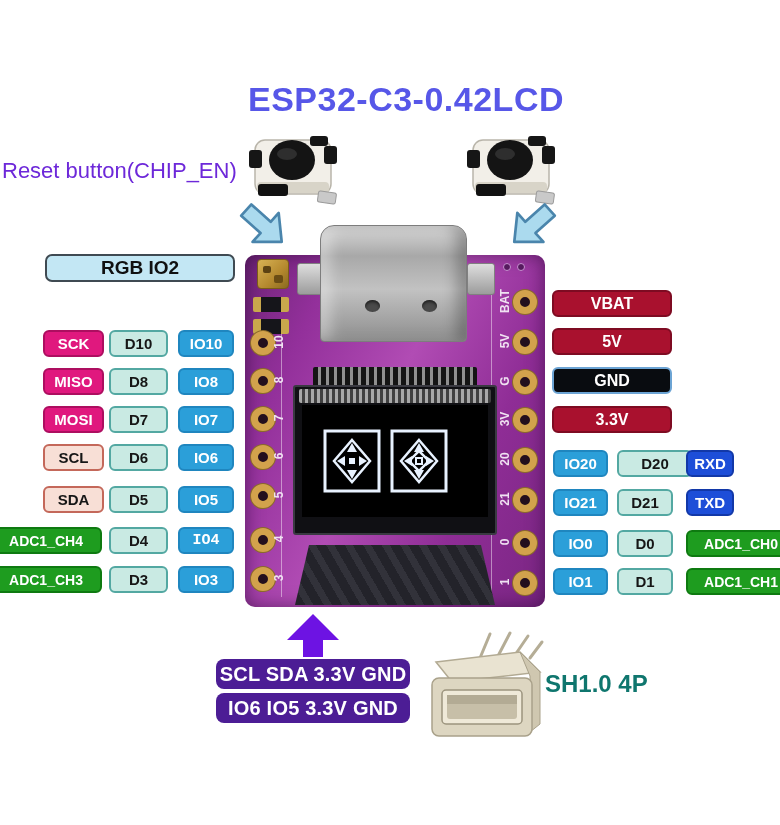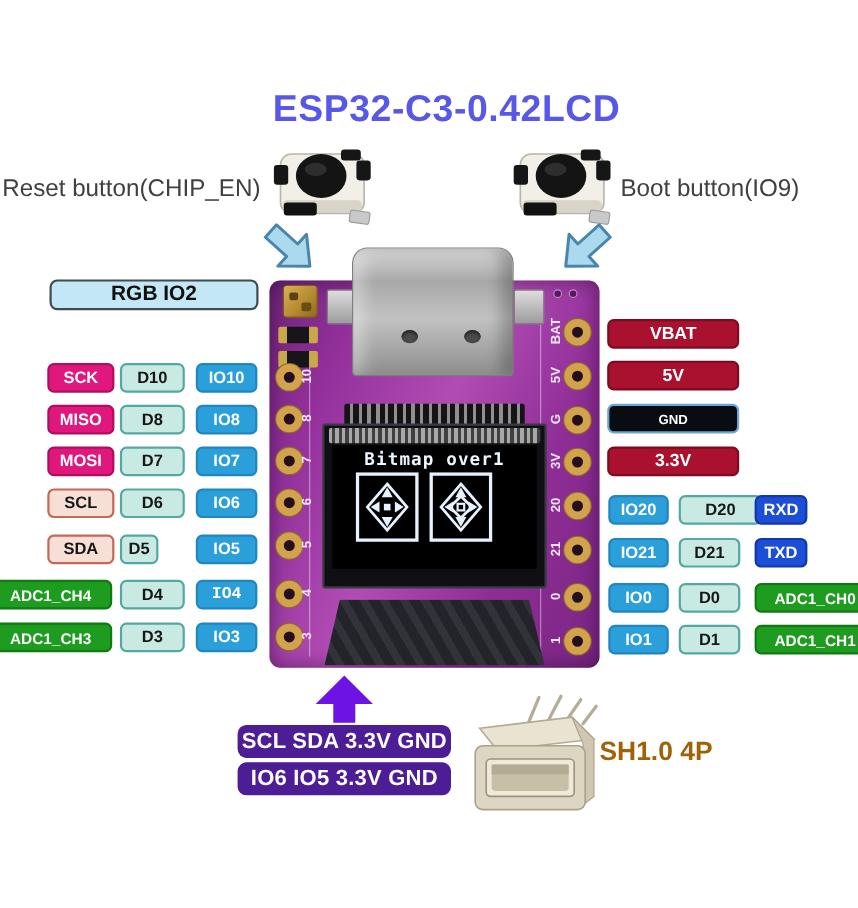--- a/index.html
+++ b/index.html
@@ -7,25 +7,25 @@
     width:780px;height:825px;position:relative;overflow:hidden;
     background:#ffffff;font-family:"Liberation Sans",sans-serif;
   }
   .abs{position:absolute;}
   
   .title{
     position:absolute;left:0;top:64px;width:780px;margin:16px;text-align:center;
     font:bold 34px "Liberation Sans",sans-serif;color:#5757e8;letter-spacing:.5px;
   }
   .teal-label{
-    position:absolute;font:500 22px "Liberation Sans",sans-serif;color:#404040;white-space:nowrap;
+    position:absolute;font:500 22px "Liberation Sans",sans-serif;color:#6d28d9;white-space:nowrap;
   }
   .reset-label{left:2px;top:158px;}
   .boot-label{left:564px;top:158px;}
-  .sh-label{left:545px;top:670px;font:bold 24px "Liberation Sans",sans-serif;color:#a16207;position:absolute;}
+  .sh-label{left:545px;top:670px;font:bold 24px "Liberation Sans",sans-serif;color:#0f766e;position:absolute;}
   
   .rgb-box{
     position:absolute;left:45px;top:254px;width:190px;height:28px;box-sizing:border-box;
     background:#c3e7f4;border:2px solid #3f4a52;border-radius:7px;
     display:flex;align-items:center;justify-content:center;
     font:bold 19px "Liberation Sans",sans-serif;color:#101010;
   }
   .violet-box{
     position:absolute;left:216px;width:194px;height:30px;box-sizing:border-box;
     background:#4c1d95;border-radius:8px;display:flex;align-items:center;justify-content:center;
@@ -38,21 +38,21 @@
     position:absolute;height:27px;box-sizing:border-box;border-radius:6px;
     display:flex;align-items:center;justify-content:center;white-space:nowrap;
     font:bold 15px "Liberation Sans",sans-serif;overflow:visible;
   }
   .t-spi {background:#e0187e;border:2px solid #ad0e60;color:#fff;}
   .t-dpin{background:#c9eae3;border:2px solid #53a8a2;color:#161616;}
   .t-io  {background:#2b9fd9;border:2px solid #1f86bf;color:#fff;}
   .t-i2c {background:#f8dfd6;border:2px solid #c4685a;color:#161616;}
   .t-adc {background:#1e9c1f;border:2px solid #0e7a10;color:#fff;font-size:14px;}
   .t-power{background:#a9112e;border:2px solid #7e0b22;color:#fff;font-size:16px;}
-  .t-gnd {background:#090c10;border:2px solid #6ca4d4;color:#fff;font-size:12px;}
+  .t-gnd {background:#090c10;border:2px solid #6ca4d4;color:#fff;font-size:16px;}
   .t-uart{background:#1d4ed8;border:2px solid #1238a8;color:#fff;}
   
   .board{
     position:absolute;left:245px;top:255px;width:300px;height:352px;border-radius:10px;
     background:linear-gradient(115deg,#6e2477 0%,#93309b 20%,#b14cb4 46%,#8f2d96 72%,#7a2683 100%);
     box-shadow:inset 0 0 18px rgba(40,5,50,.55);
   }
   .usb{
     position:absolute;left:75px;top:-30px;width:145px;height:115px;border-radius:14px 14px 4px 4px;
     background:linear-gradient(180deg,#d8d8d8 0%,#a8a8a8 26%,#c2c2c2 55%,#8e8e8e 100%);
@@ -103,21 +103,20 @@
   .purple-arrow{position:absolute;left:285px;top:613px;width:56px;height:45px;}
 </style>
 </head>
 <body>
 
 <div class="abs" style="left:0;top:0;width:780px;height:825px;">
 
   <h1 class="title">ESP32-C3-0.42LCD</h1>
 
   <div class="teal-label reset-label">Reset button(CHIP_EN)</div>
-  <div class="teal-label boot-label">Boot button(IO9)</div>
 
   <svg class="btn-photo" style="left:246px;top:122px;" viewBox="0 0 94 88">
     <rect x="9" y="18" width="76" height="54" rx="10" fill="#f2efe8" stroke="#b9b5aa" stroke-width="1.5"></rect>
     <rect x="11" y="60" width="72" height="11" rx="4" fill="#d8d4c8"></rect>
     <rect x="3" y="28" width="13" height="18" rx="3" fill="#161616"></rect>
     <rect x="78" y="24" width="13" height="18" rx="3" fill="#161616"></rect>
     <rect x="12" y="62" width="30" height="12" rx="3" fill="#111111"></rect>
     <rect x="64" y="14" width="18" height="10" rx="3" fill="#161616"></rect>
     <ellipse cx="46" cy="38" rx="23" ry="20" fill="#141414"></ellipse>
     <ellipse cx="41" cy="32" rx="10" ry="6" fill="#3c3c3c" opacity="0.65"></ellipse>
@@ -161,21 +160,20 @@
     <div class="smd" style="left:8px;top:64px;"></div>
     <div class="via" style="left:258px;top:8px;"></div>
     <div class="via" style="left:272px;top:8px;"></div>
 
     <div class="comb"></div>
     <div class="caps"></div>
 
     <div class="oled-module">
       <div class="oled-strip"></div>
       <div class="oled-screen">
-        <div class="oled-text">Bitmap over1</div>
         <svg style="position:absolute;left:21px;top:24px;" width="58" height="64" viewBox="0 0 58 64">
           <rect x="2" y="2" width="54" height="60" fill="none" stroke="#e8f2ff" stroke-width="3"></rect>
           <path d="M29 11 L47 32 L29 53 L11 32 Z" fill="none" stroke="#e8f2ff" stroke-width="2.5"></path>
           <path d="M29 14 l-5 9 h10 z M29 50 l-5 -9 h10 z M14 32 l8 -5 v10 z M44 32 l-8 -5 v10 z" fill="#e8f2ff"></path>
           <rect x="26" y="29" width="6" height="6" fill="#e8f2ff"></rect>
         </svg>
         <svg style="position:absolute;left:88px;top:24px;" width="58" height="64" viewBox="0 0 58 64">
           <rect x="2" y="2" width="54" height="60" fill="none" stroke="#e8f2ff" stroke-width="3"></rect>
           <path d="M29 11 L47 32 L29 53 L11 32 Z" fill="none" stroke="#e8f2ff" stroke-width="2.5"></path>
           <path d="M29 14 l-5 9 h10 z M29 50 l-5 -9 h10 z M14 32 l8 -5 v10 z M44 32 l-8 -5 v10 z" fill="#e8f2ff"></path>
@@ -224,21 +222,21 @@
       <span class="pin t-spi" style="left: 43px; top: 368px; width: 61px;">MISO</span>
       <span class="pin t-dpin" style="left: 109px; top: 368px; width: 59px;">D8</span>
       <span class="pin t-io" style="left: 178px; top: 368px; width: 56px;">IO8</span>
       <span class="pin t-spi" style="left: 43px; top: 406px; width: 61px;">MOSI</span>
       <span class="pin t-dpin" style="left: 109px; top: 406px; width: 59px;">D7</span>
       <span class="pin t-io" style="left: 178px; top: 406px; width: 56px;">IO7</span>
       <span class="pin t-i2c" style="left: 43px; top: 444px; width: 61px;">SCL</span>
       <span class="pin t-dpin" style="left: 109px; top: 444px; width: 59px;">D6</span>
       <span class="pin t-io" style="left: 178px; top: 444px; width: 56px;">IO6</span>
       <span class="pin t-i2c" style="left: 43px; top: 486px; width: 61px;">SDA</span>
-      <span class="pin t-dpin" style="left: 109px; top: 486px; width: 35px;">D5</span>
+      <span class="pin t-dpin" style="left: 109px; top: 486px; width: 59px;">D5</span>
       <span class="pin t-io" style="left: 178px; top: 486px; width: 56px;">IO5</span>
       <span class="pin t-adc" style="left: -10px; top: 527px; width: 112px;">ADC1_CH4</span>
       <span class="pin t-dpin" style="left: 109px; top: 527px; width: 59px;">D4</span>
       <span class="pin t-io" style="left: 178px; top: 527px; width: 56px; font-family: Liberation Mono, monospace;">IO4</span>
       <span class="pin t-adc" style="left: -10px; top: 566px; width: 112px;">ADC1_CH3</span>
       <span class="pin t-dpin" style="left: 109px; top: 566px; width: 59px;">D3</span>
       <span class="pin t-io" style="left: 178px; top: 566px; width: 56px;">IO3</span>
       <span class="pin t-power" style="left: 552px; top: 290px; width: 120px;">VBAT</span>
       <span class="pin t-power" style="left: 552px; top: 328px; width: 120px;">5V</span>
       <span class="pin t-gnd" style="left: 552px; top: 367px; width: 120px;">GND</span>

